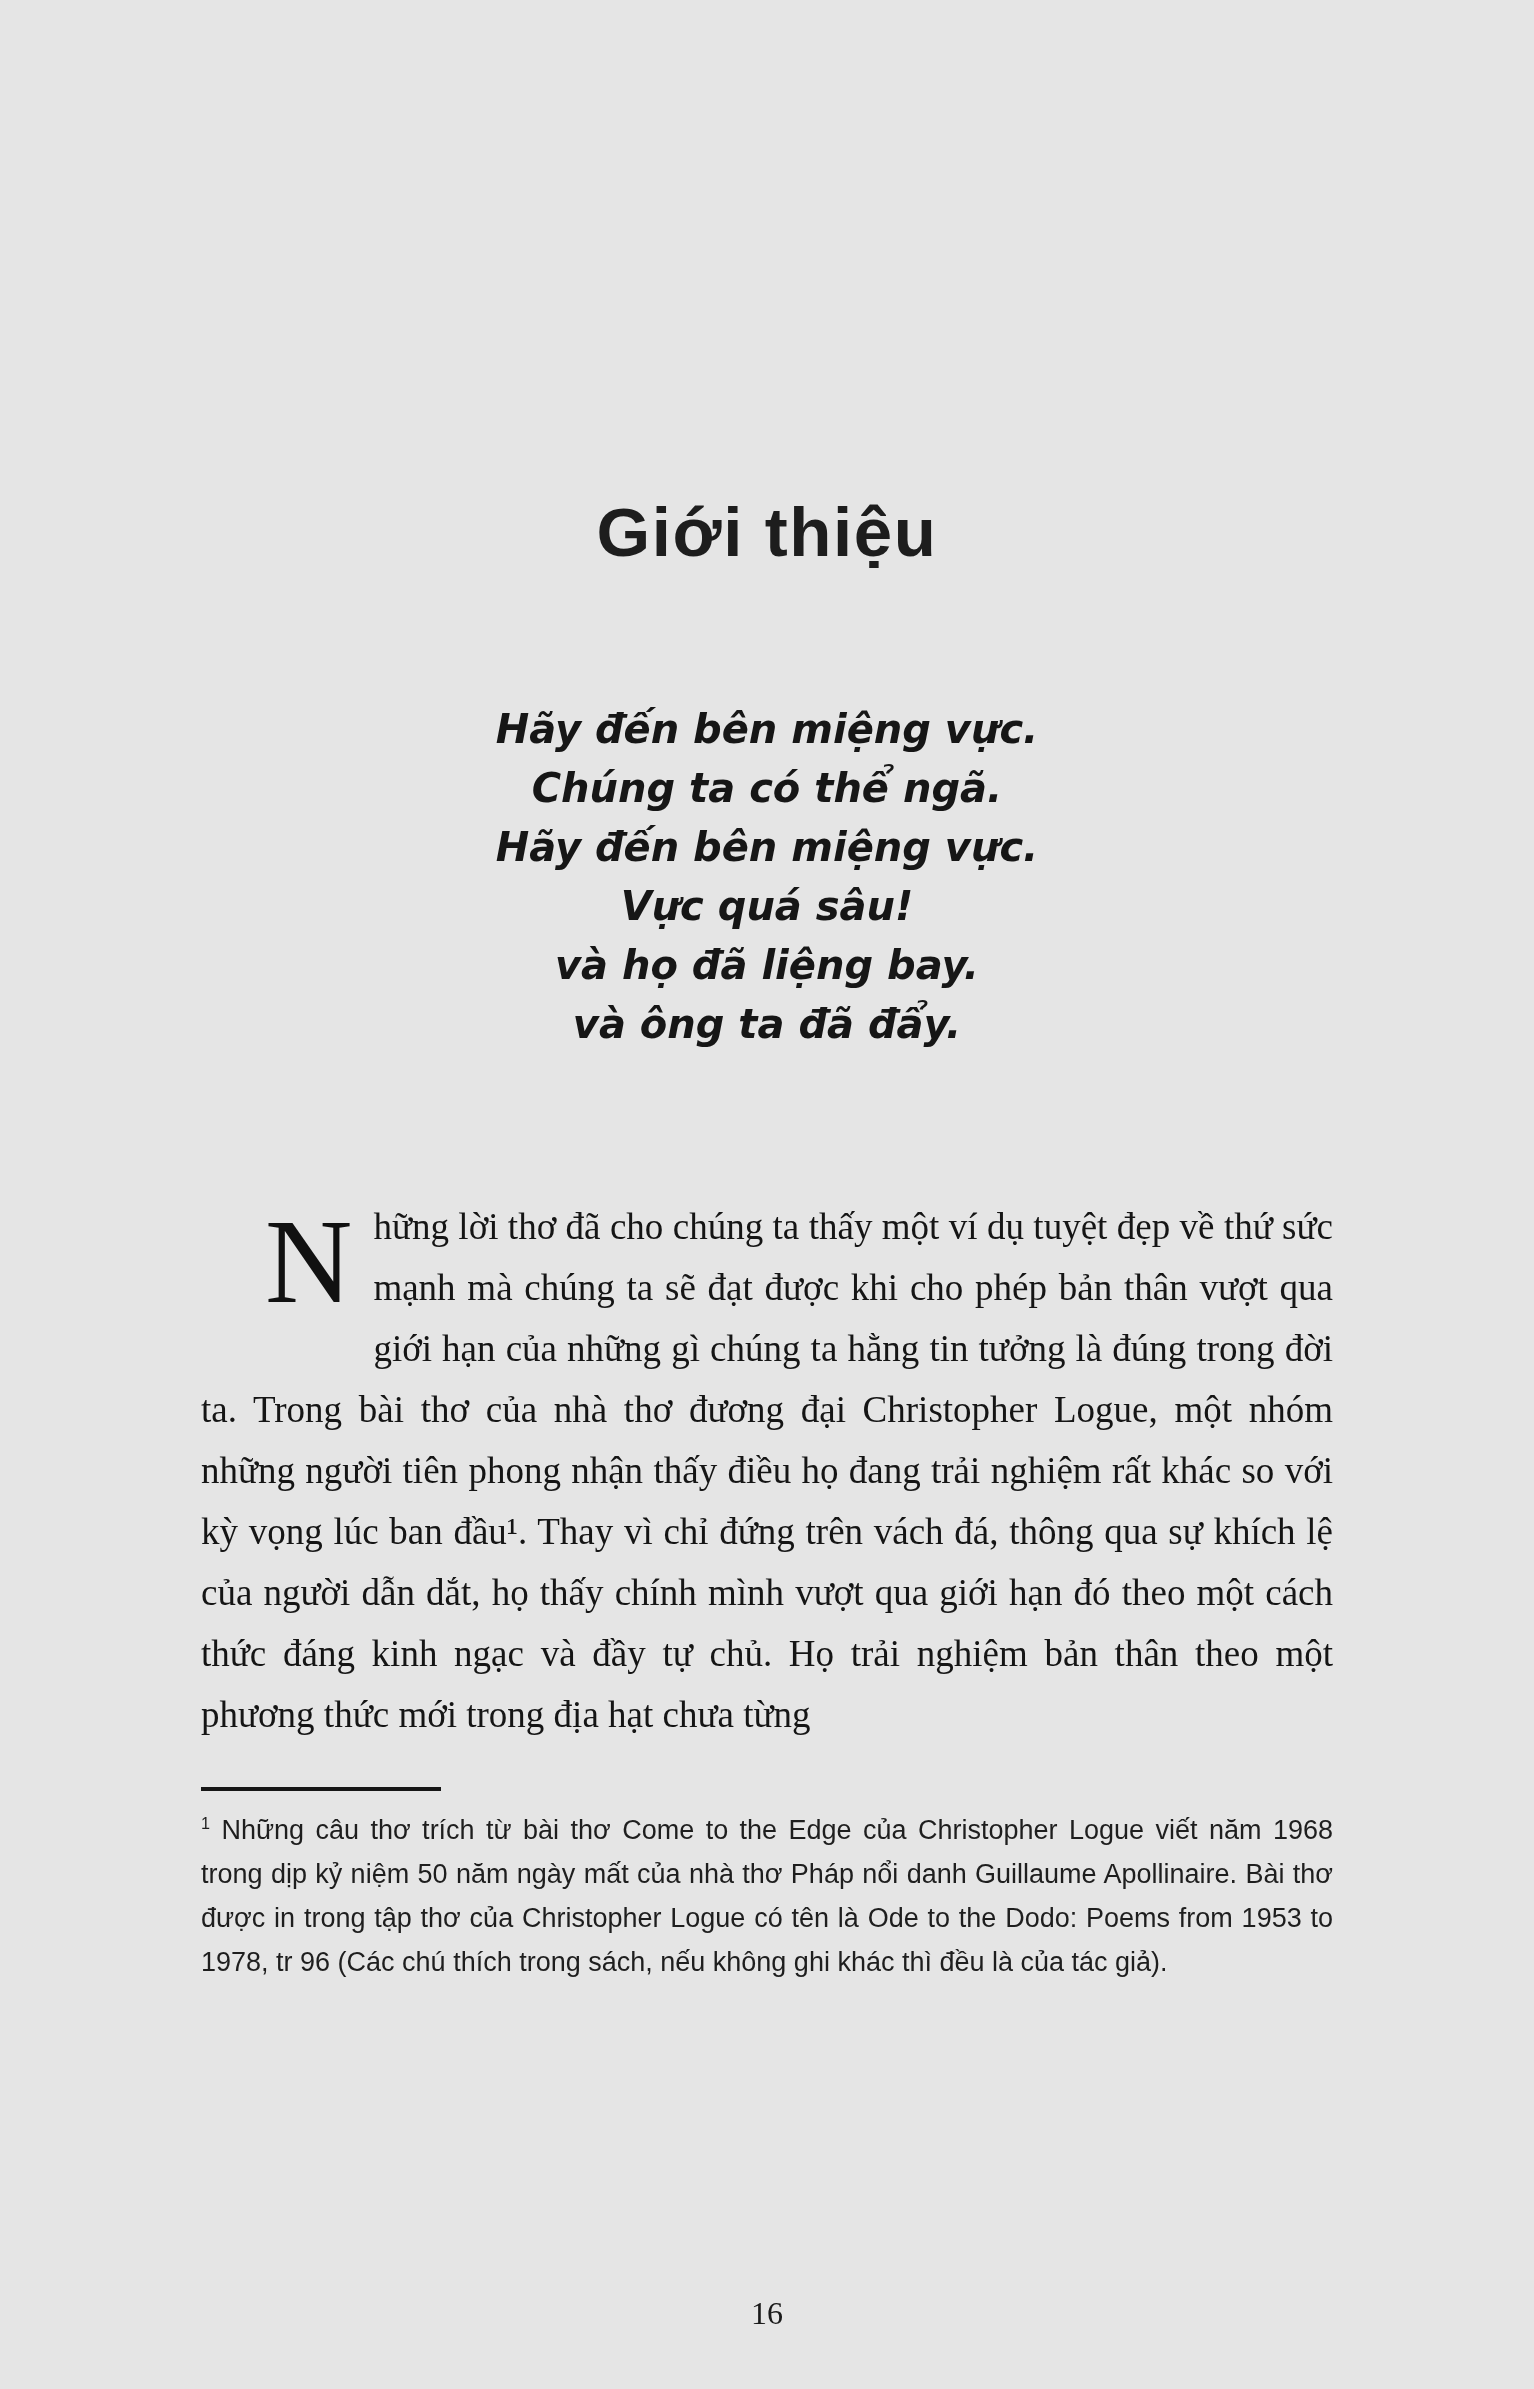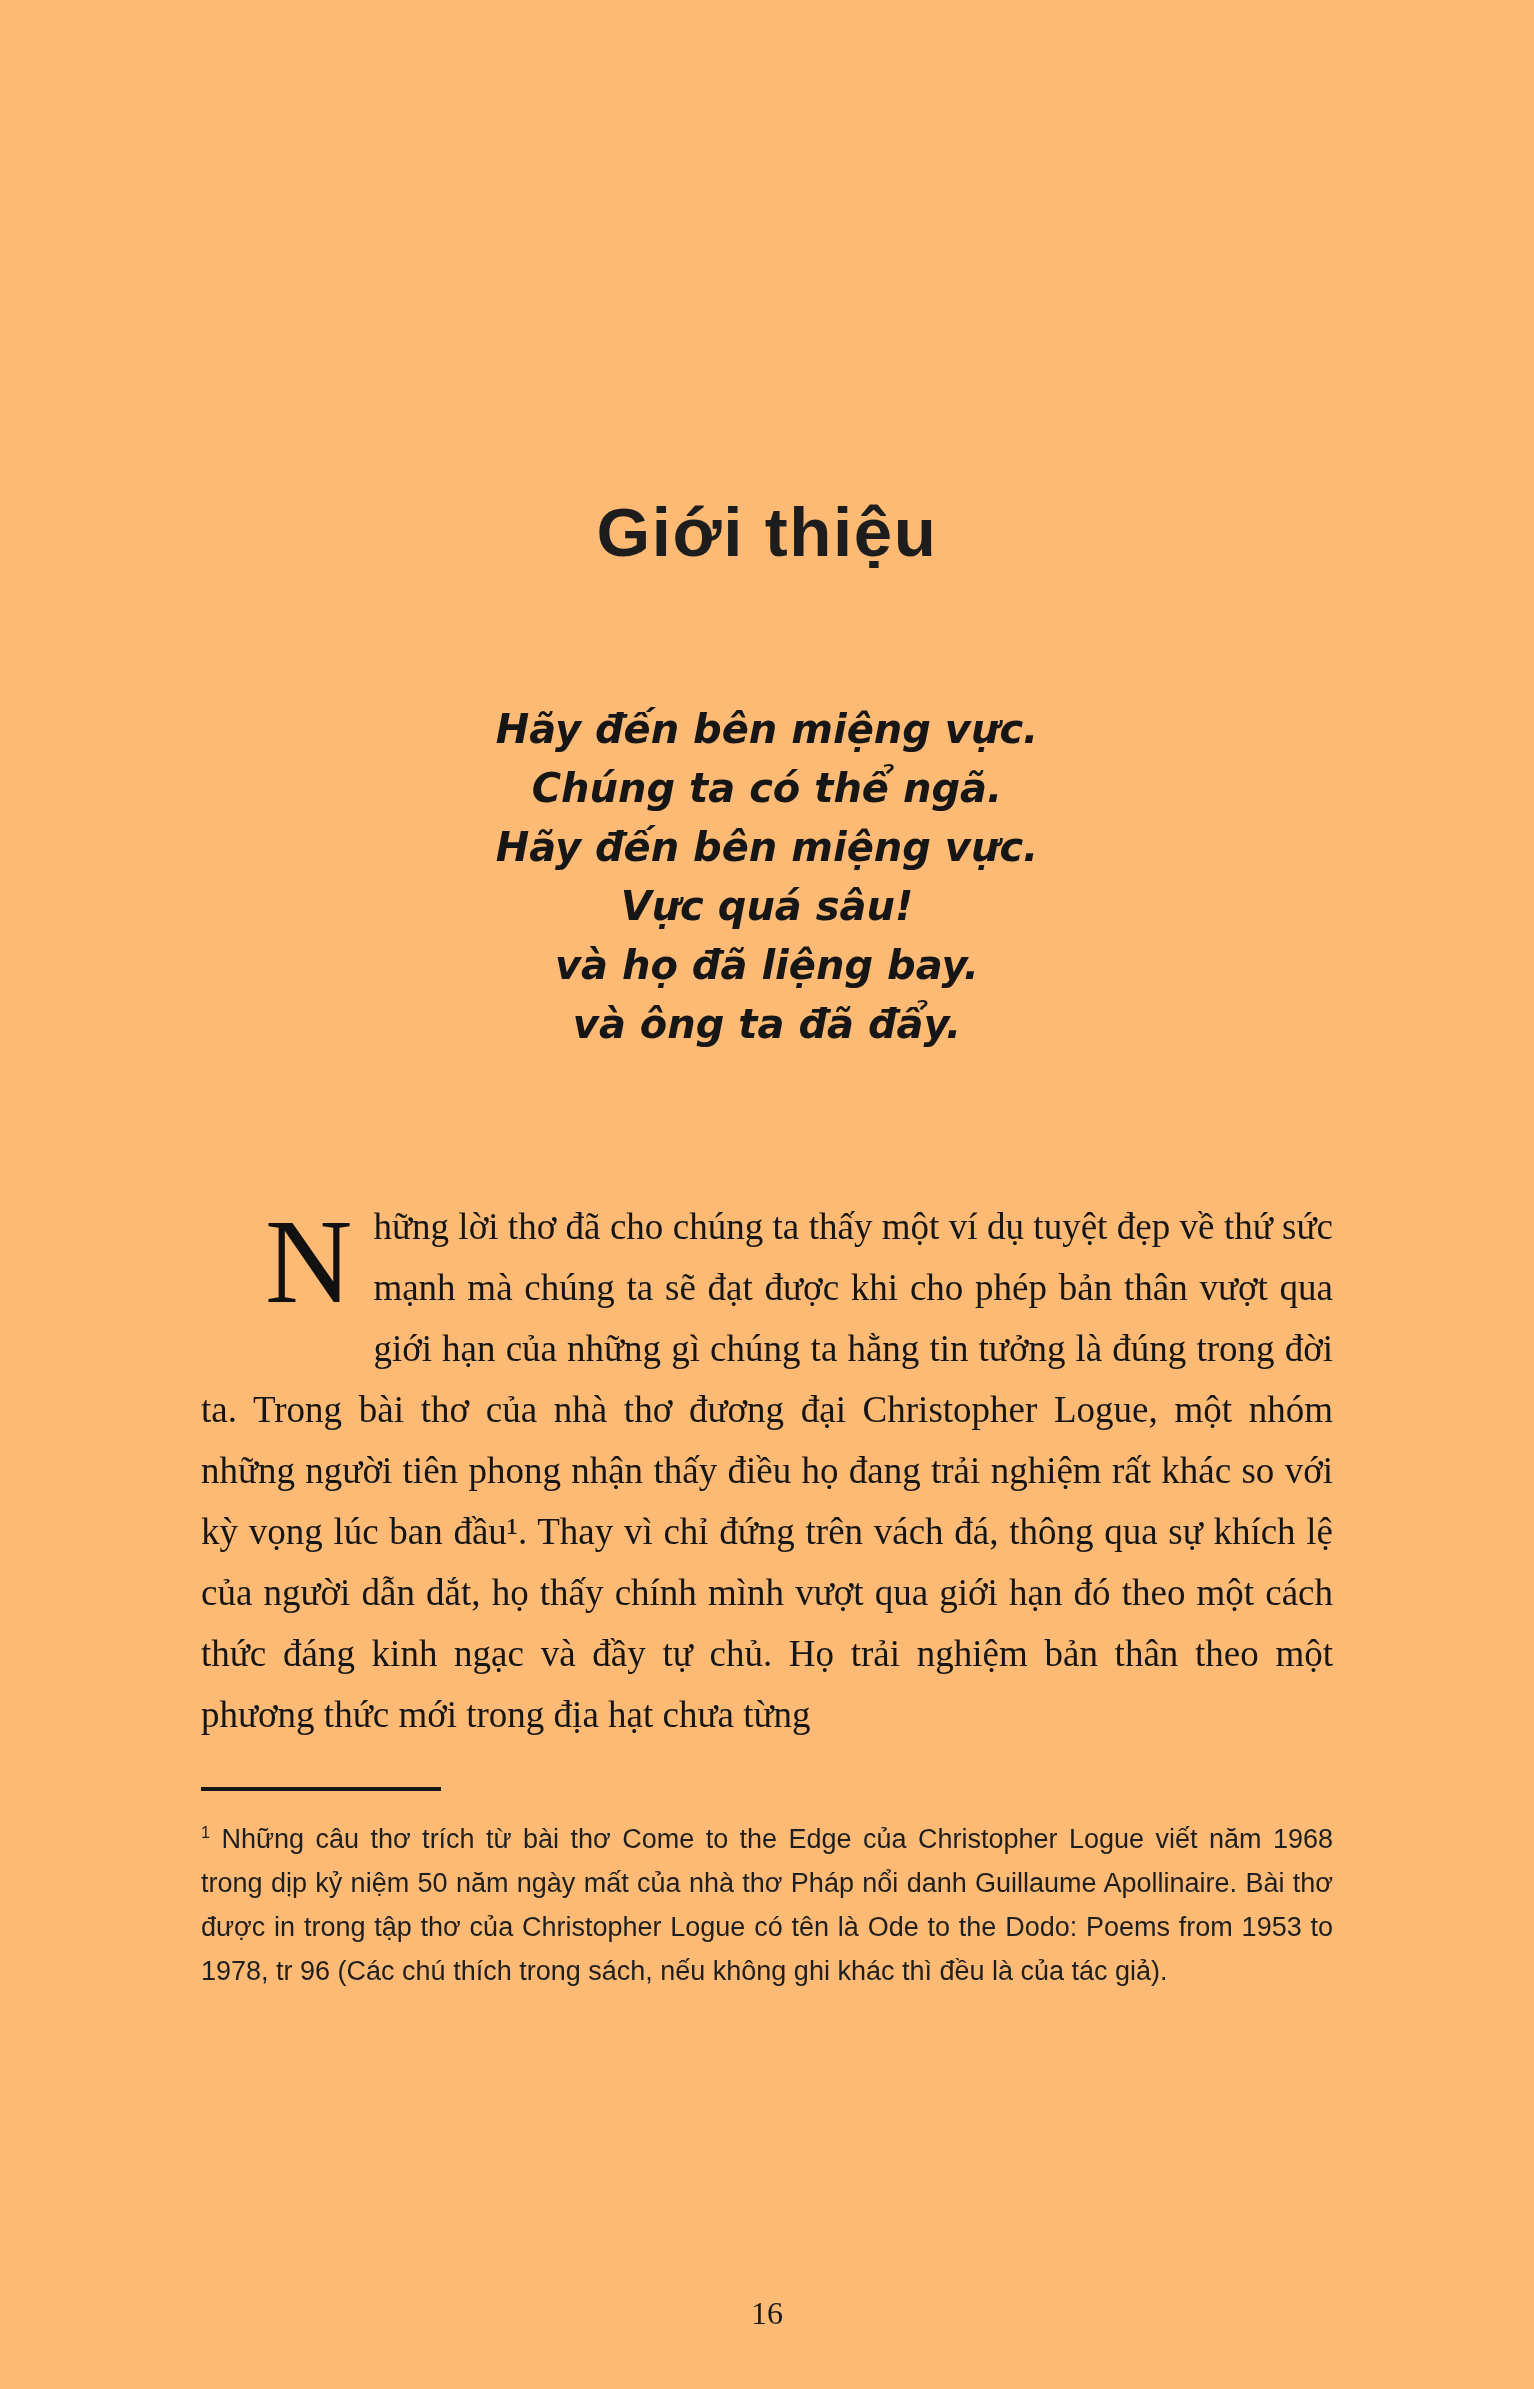--- a/index.html
+++ b/index.html
@@ -4,21 +4,21 @@
 <style>
   html, body {
     margin: 0;
     padding: 0;
     background: #ffffff;
   }
   .page {
     width: 1534px;
     height: 2389px;
     margin: 0 auto;
-    background: #fdba74;
+    background: #e5e5e5;
     position: relative;
     box-sizing: border-box;
     padding: 0 201px;
     overflow: hidden;
     color: #1a1a1a;
   }
   .title {
     margin-top: 493px;
     text-align: center;
     font-family: "Liberation Sans", sans-serif;
@@ -56,21 +56,21 @@
     margin: 4.8px 21px 0 64px;
     color: #111111;
   }
   .footnote-rule {
     margin-top: 42px;
     width: 240px;
     height: 4px;
     background: #161616;
   }
   .footnote {
-    margin-top: 26px;
+    margin-top: 17px;
     font-family: "Liberation Sans", sans-serif;
     font-size: 27px;
     line-height: 44px;
     text-align: justify;
     color: #1e1e1e;
   }
   .footnote sup {
     font-size: 60%;
     line-height: 0;
   }

